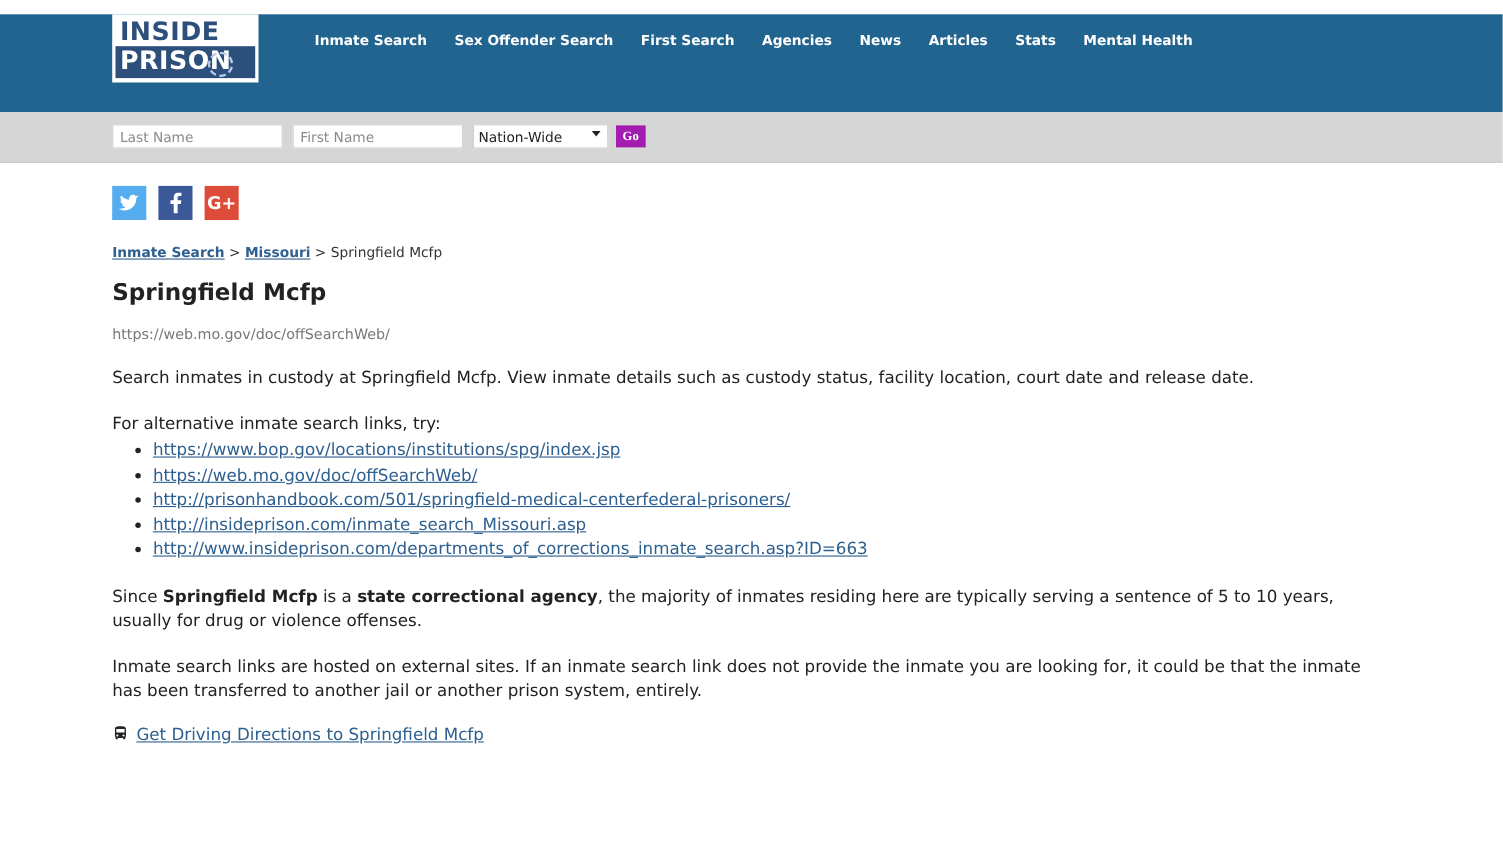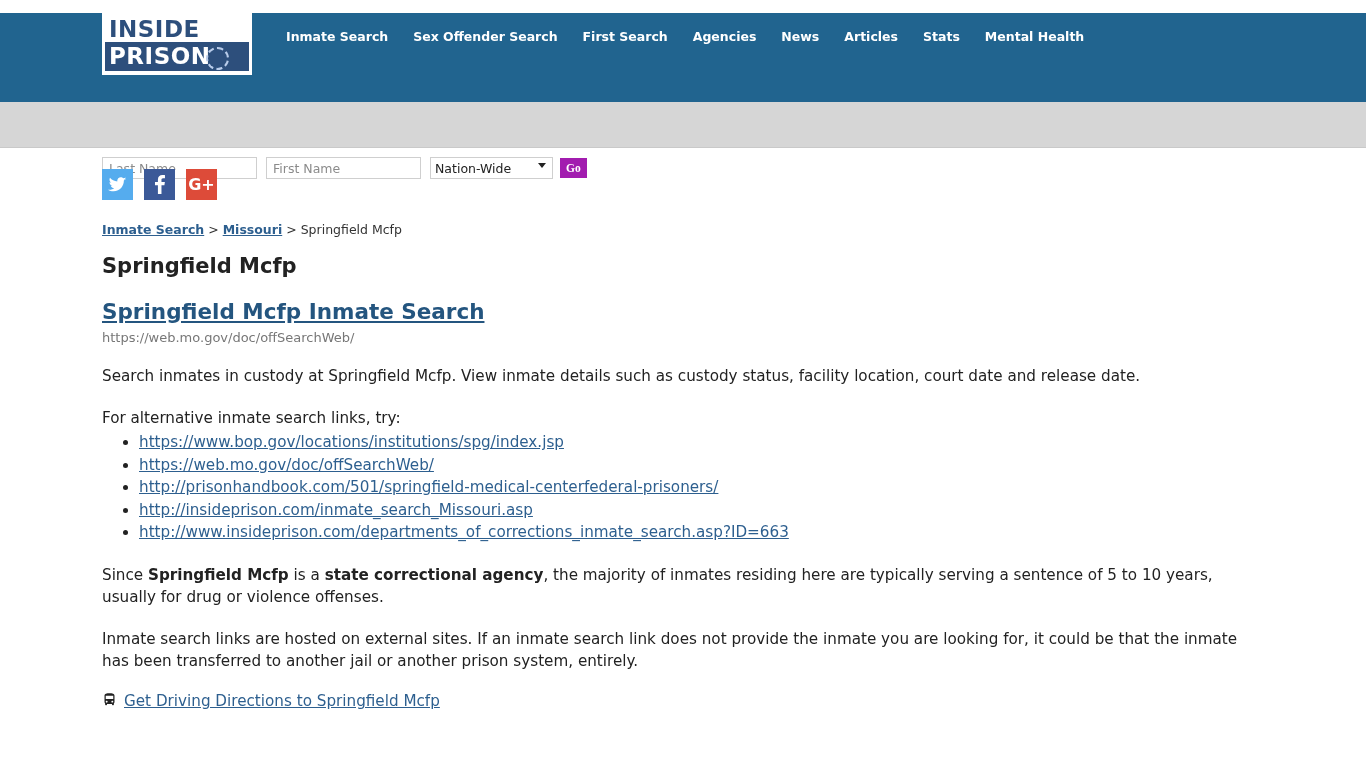--- a/index.html
+++ b/index.html
@@ -21,21 +21,21 @@
     top: 13px;
     left: 0;
     width: 1366px;
     height: 89px;
     background: #21648f;
   }
   .logo {
     position: absolute;
     left: 102px;
     top: 13px;
-    width: 150px;
+    width: 133px;
     height: 62px;
     background: #ffffff;
     padding: 3px 3px 16px 3px;
     box-sizing: border-box;
   }
   .logo-inside {
     height: 26px;
     background: #ffffff;
     color: #2d4f7c;
     font-family: "DejaVu Sans", sans-serif;
@@ -99,21 +99,20 @@
     background: #d6d6d6;
     border-bottom: 1px solid #c9c9c9;
     box-sizing: border-box;
   }
   .searchbar-inner {
     position: absolute;
     left: 102px;
     top: 11px;
     display: flex;
     align-items: center;
-    margin-top: 44px;
   }
   .field {
     width: 155px;
     height: 22px;
     border: 1px solid #cfcfcf;
     background: #ffffff;
     font-family: "DejaVu Sans", sans-serif;
     font-size: 12.5px;
     color: #333;
     padding: 0 6px;
@@ -334,23 +333,20 @@
   <div class="breadcrumb">
     <a href="#">Inmate Search</a>
     <span class="sep">&gt;</span>
     <a href="#">Missouri</a>
     <span class="sep">&gt;</span>
     <span class="current">Springfield Mcfp</span>
   </div>
 
   <h1 class="page-title">Springfield Mcfp</h1>
 
-  <h2 class="result-link">
-    <a href="#">Springfield Mcfp Inmate Search</a>
-  </h2>
 
   <div class="result-url">https://web.mo.gov/doc/offSearchWeb/</div>
 
   <p class="body-text">Search inmates in custody at Springfield Mcfp. View inmate details such as custody status, facility location, court date and release date.</p>
 
   <p class="alt-intro">For alternative inmate search links, try:</p>
 
   <ul class="link-list">
     <li><a href="#">https://www.bop.gov/locations/institutions/spg/index.jsp</a></li>
     <li><a href="#">https://web.mo.gov/doc/offSearchWeb/</a></li>

